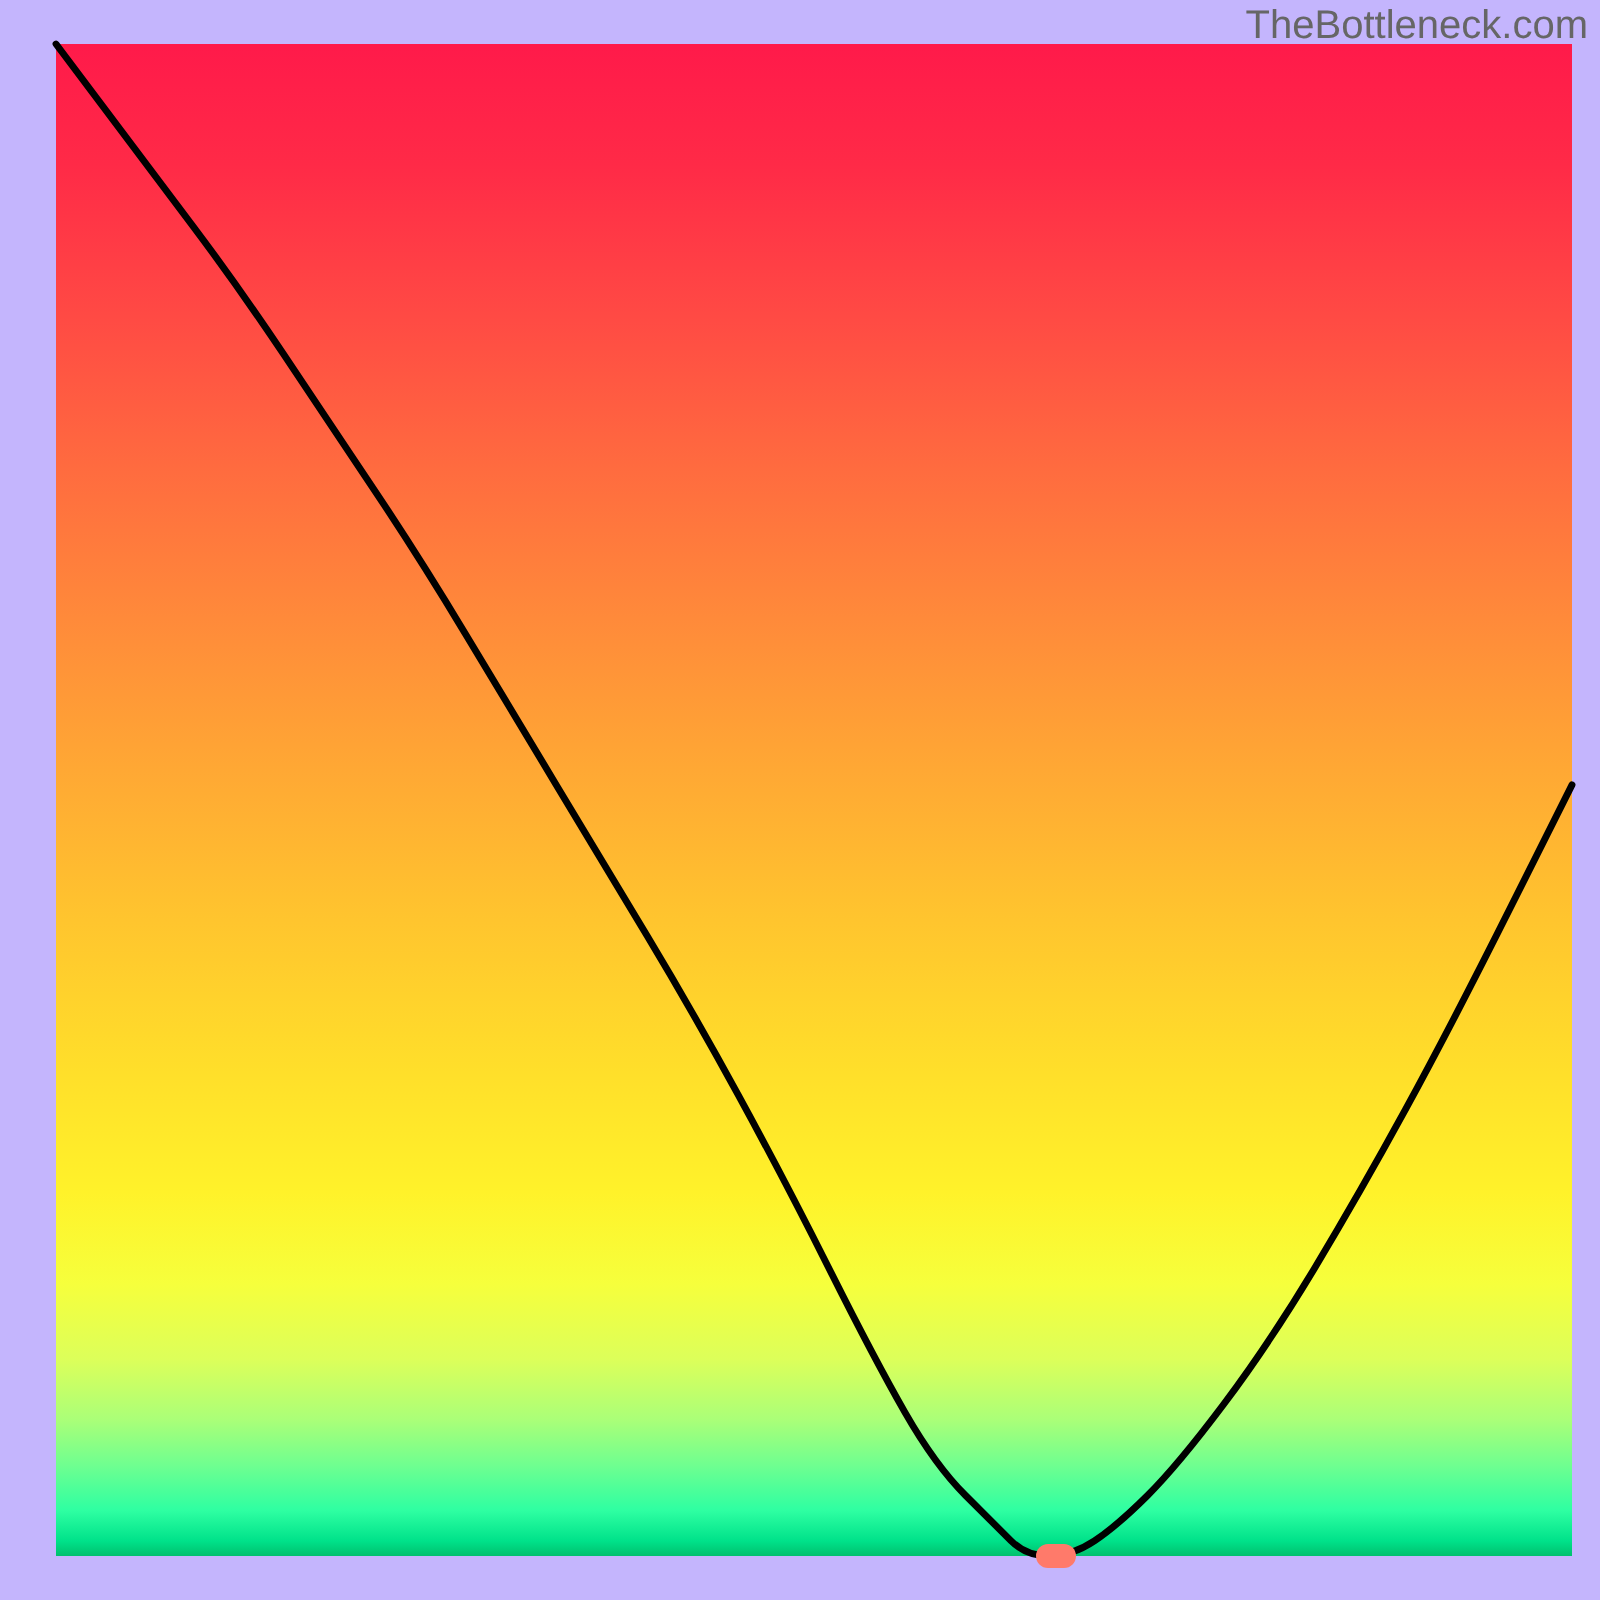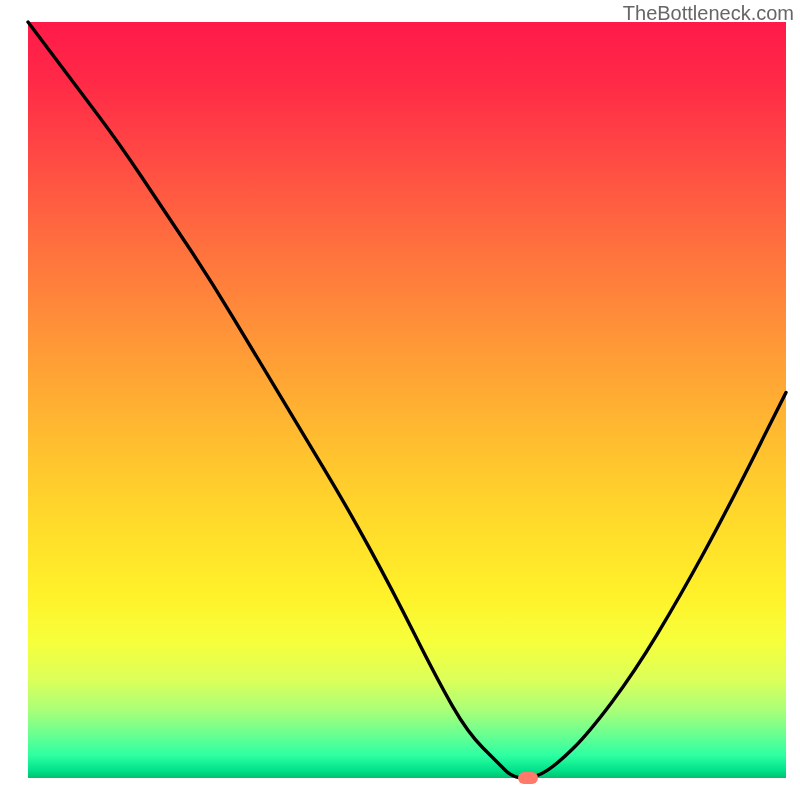--- a/index.html
+++ b/index.html
@@ -8,21 +8,21 @@
     width: 800px;
     height: 800px;
     background: #000;
     overflow: hidden;
     font-family: Arial, sans-serif;
   }
   .container {
     position: relative;
     width: 800px;
     height: 800px;
-    background: #ffffff;
+    background: #c4b5fd;
   }
   .watermark {
     position: absolute;
     top: 2px;
     right: 6px;
     color: #666;
     font-size: 20px;
     font-weight: 500;
     z-index: 10;
   }

